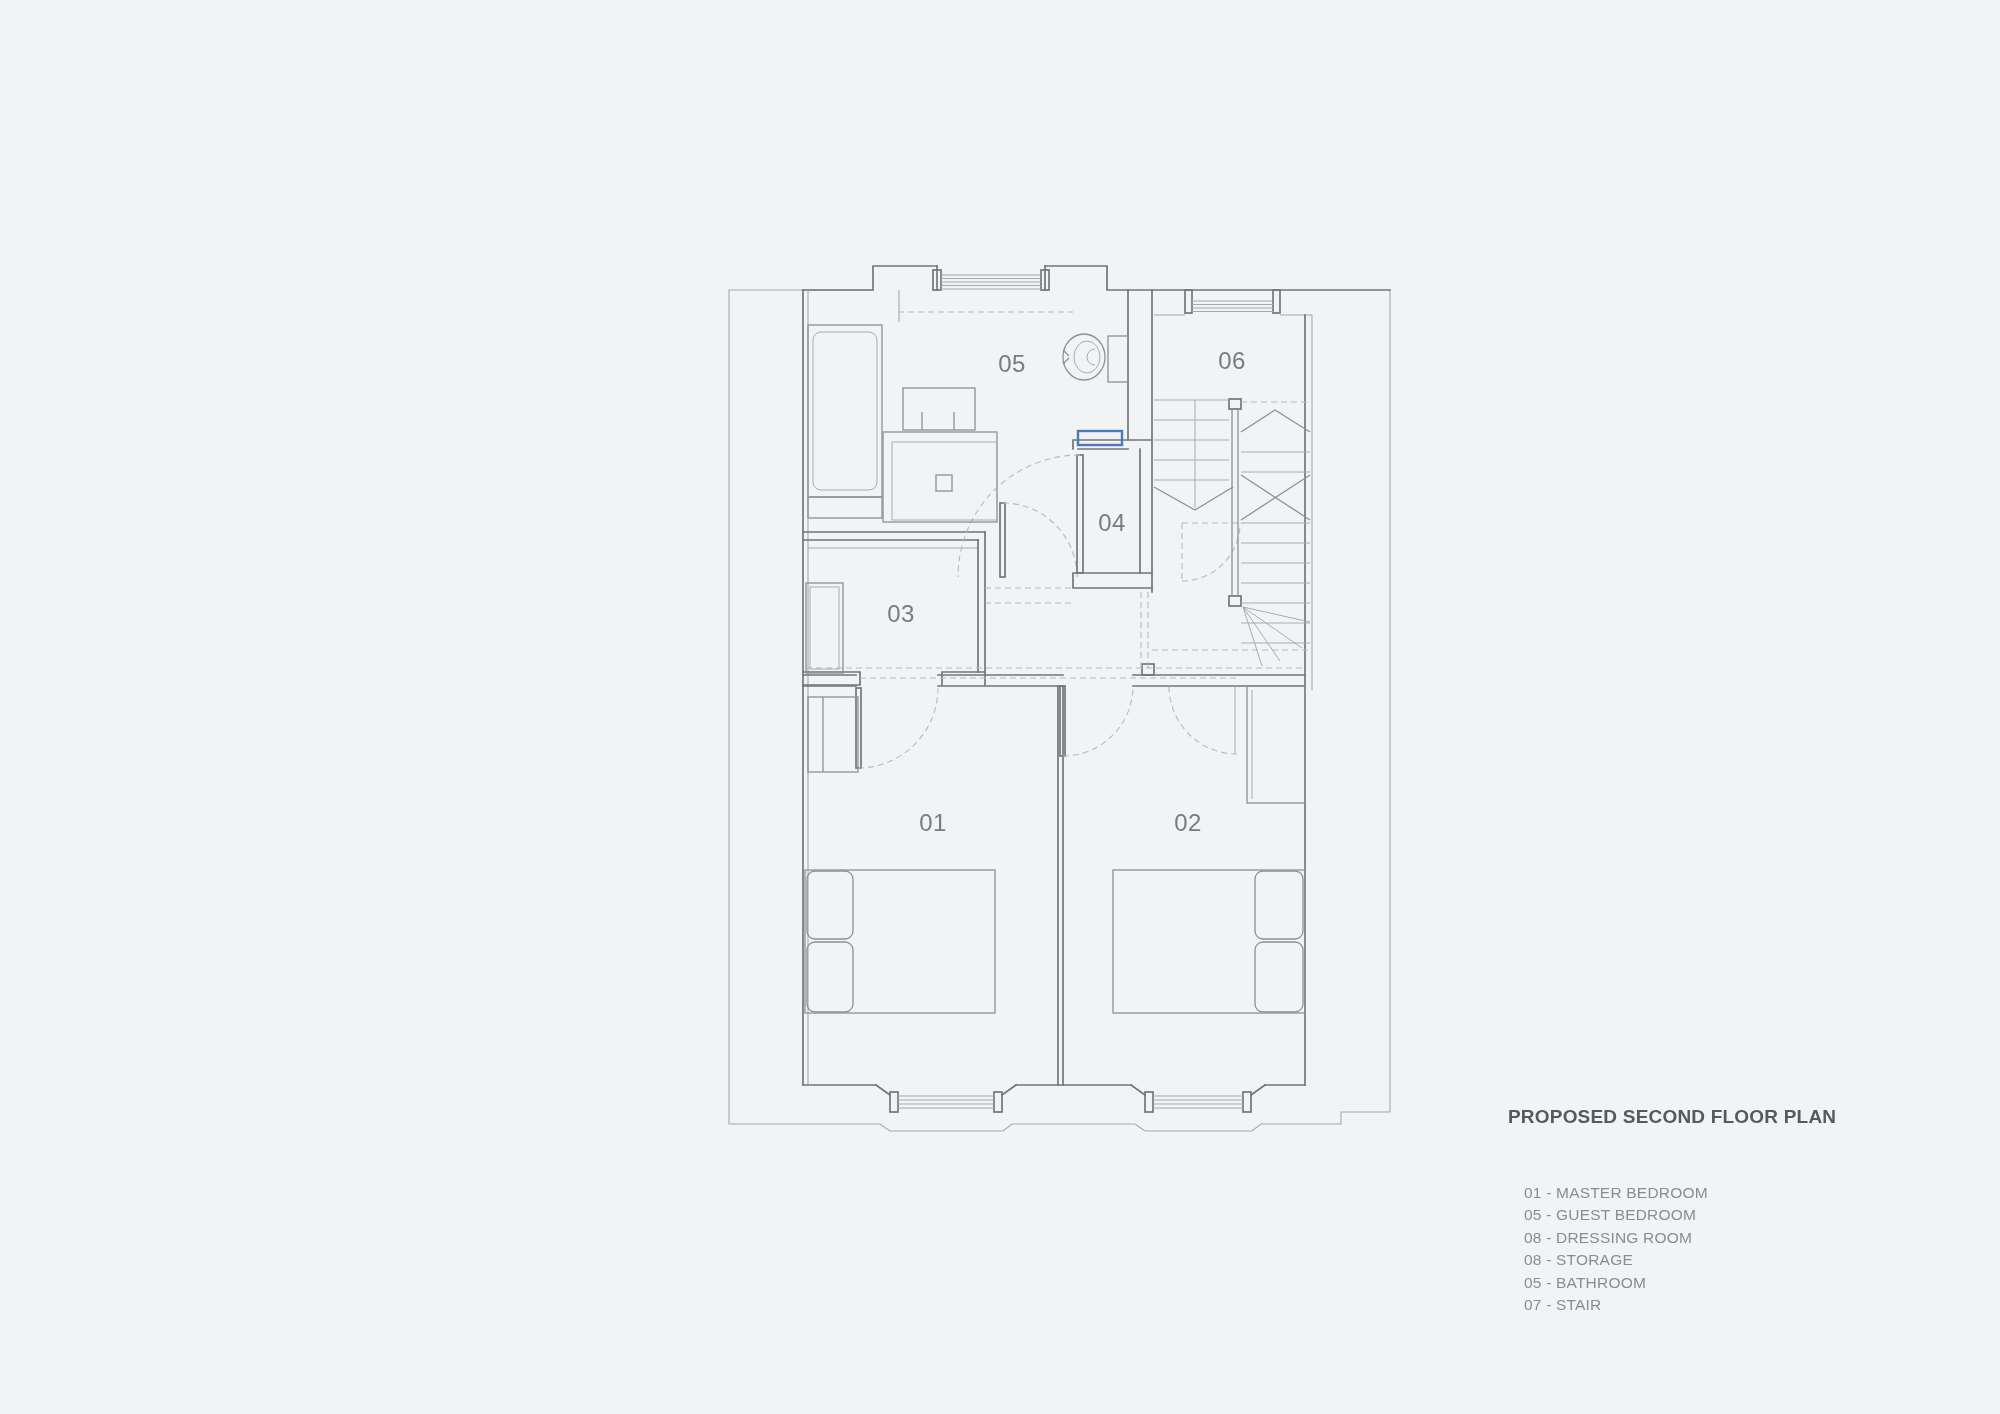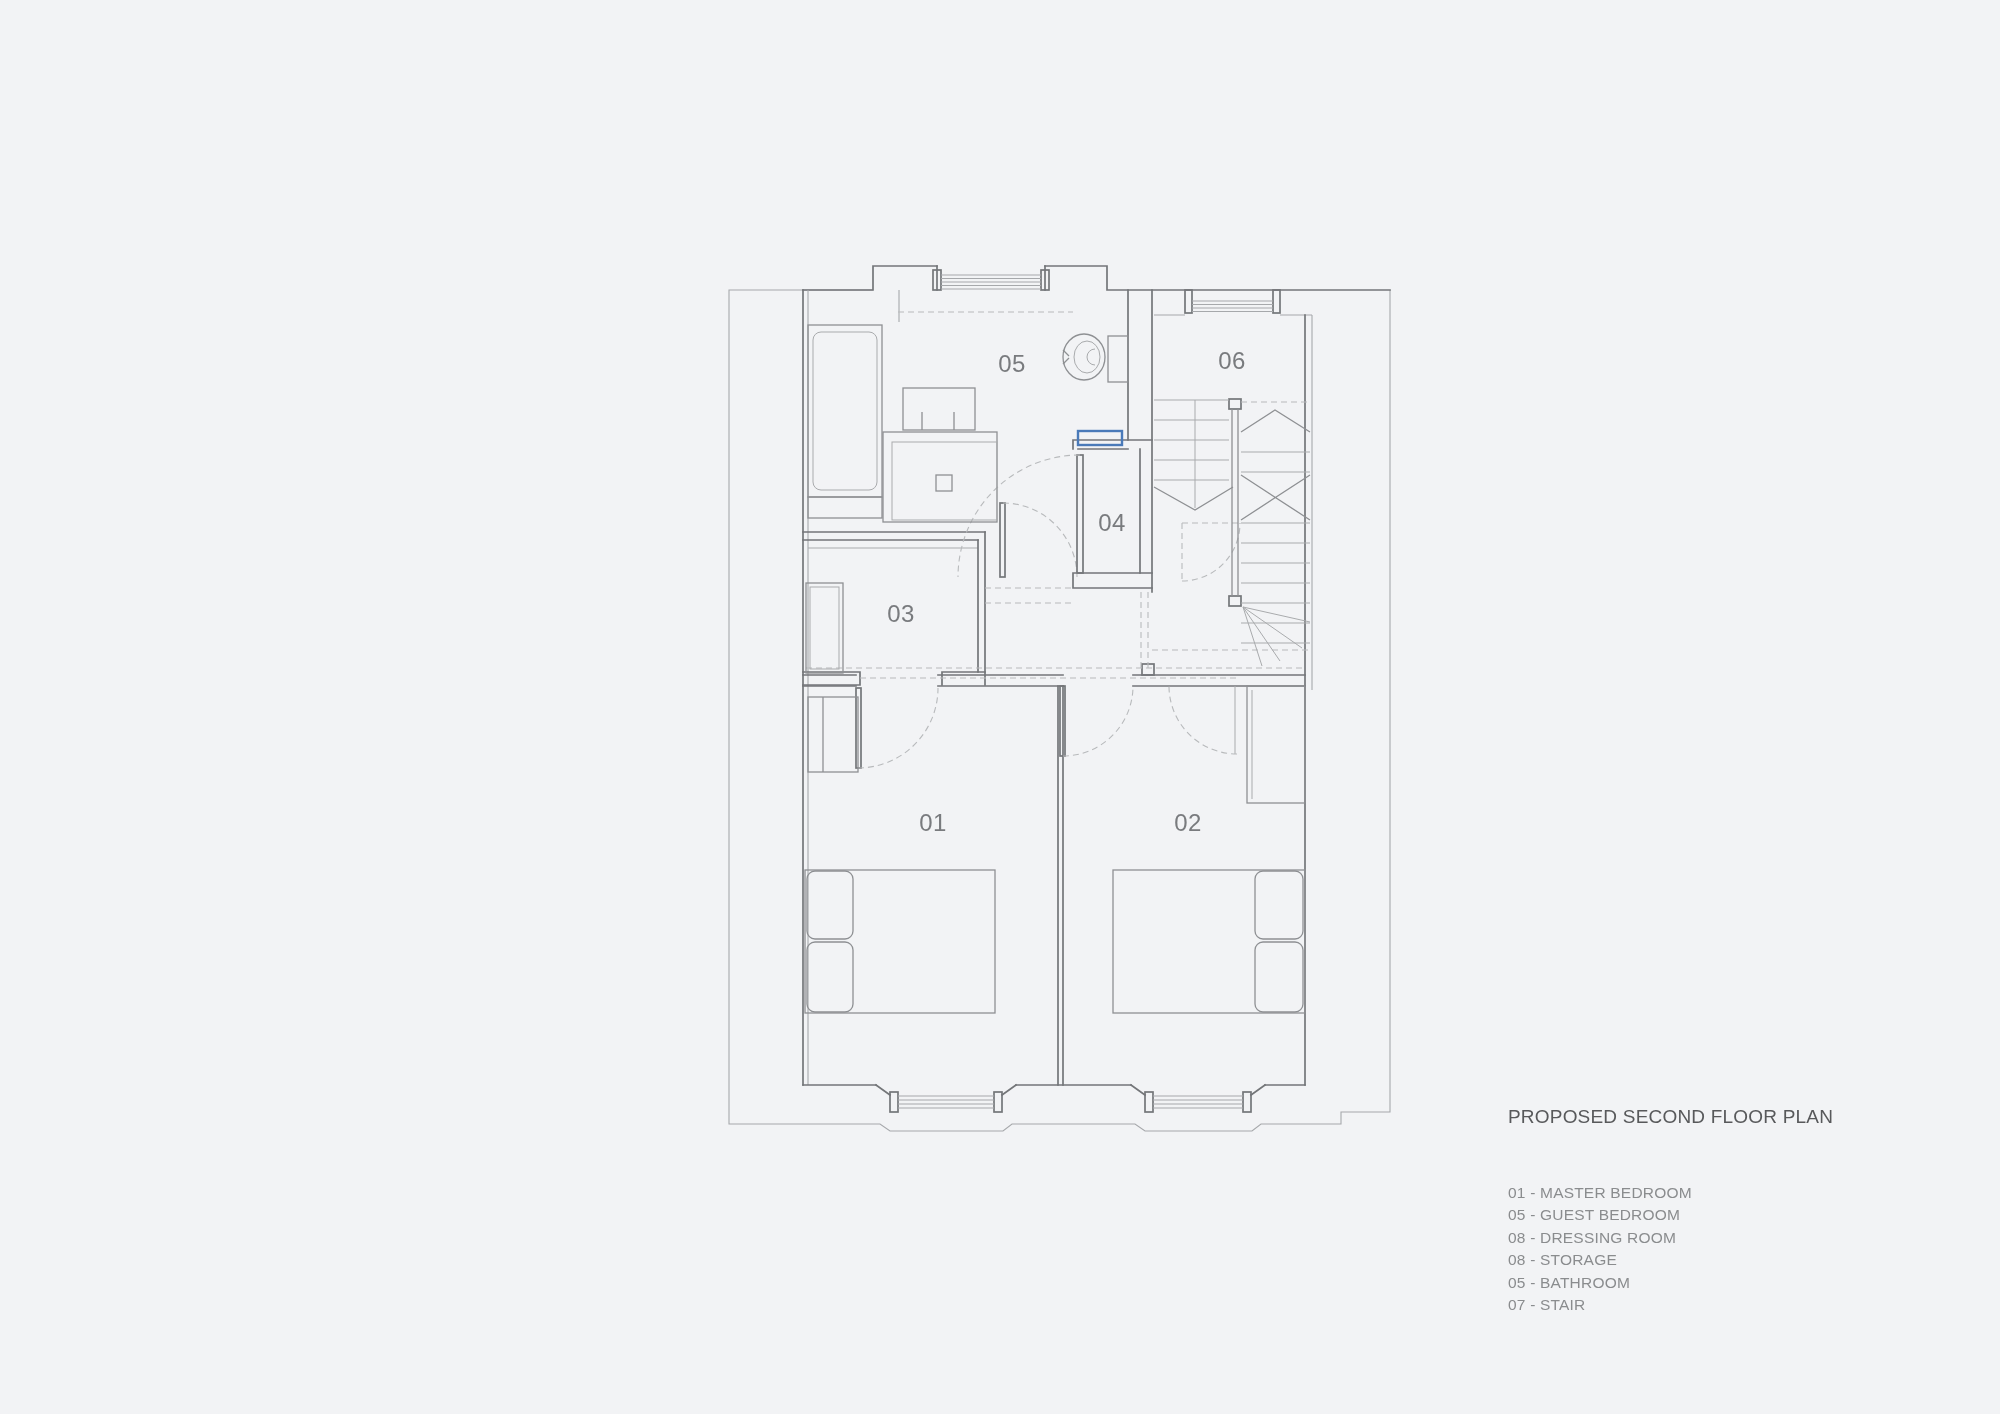--- a/index.html
+++ b/index.html
@@ -19,24 +19,24 @@
   .fxl{stroke:#a9abad;stroke-width:1;fill:none;}
   .dash{stroke:#b8babc;stroke-width:1.1;fill:none;stroke-dasharray:6 4;}
   .blue{stroke:#4a7ab9;stroke-width:2.4;fill:none;}
   .room-label{fill:#797b7e;font-size:24px;letter-spacing:.5px;text-anchor:middle;}
 
   
   .legend{
     position:absolute;left:1508px;top:1106px;width:420px;
   }
   .legend-title{
-    font-size:19px;font-weight:normal;color:#58595b;letter-spacing:.2px;
+    font-size:19px;font-weight:bold;color:#58595b;letter-spacing:.2px;
     margin:0 0 54px 0;
   }
-  .legend-list{list-style:none;margin:0;padding:0;}
+  .legend-list{list-style:none;margin:16px;padding:0;}
   .legend-list li{
     font-size:15.5px;color:#8a8c8e;line-height:22.4px;letter-spacing:.2px;
   }
 </style>
 </head>
 <body>
 
 <svg class="plan-svg" viewBox="0 0 2000 1414">
 
   <g>

